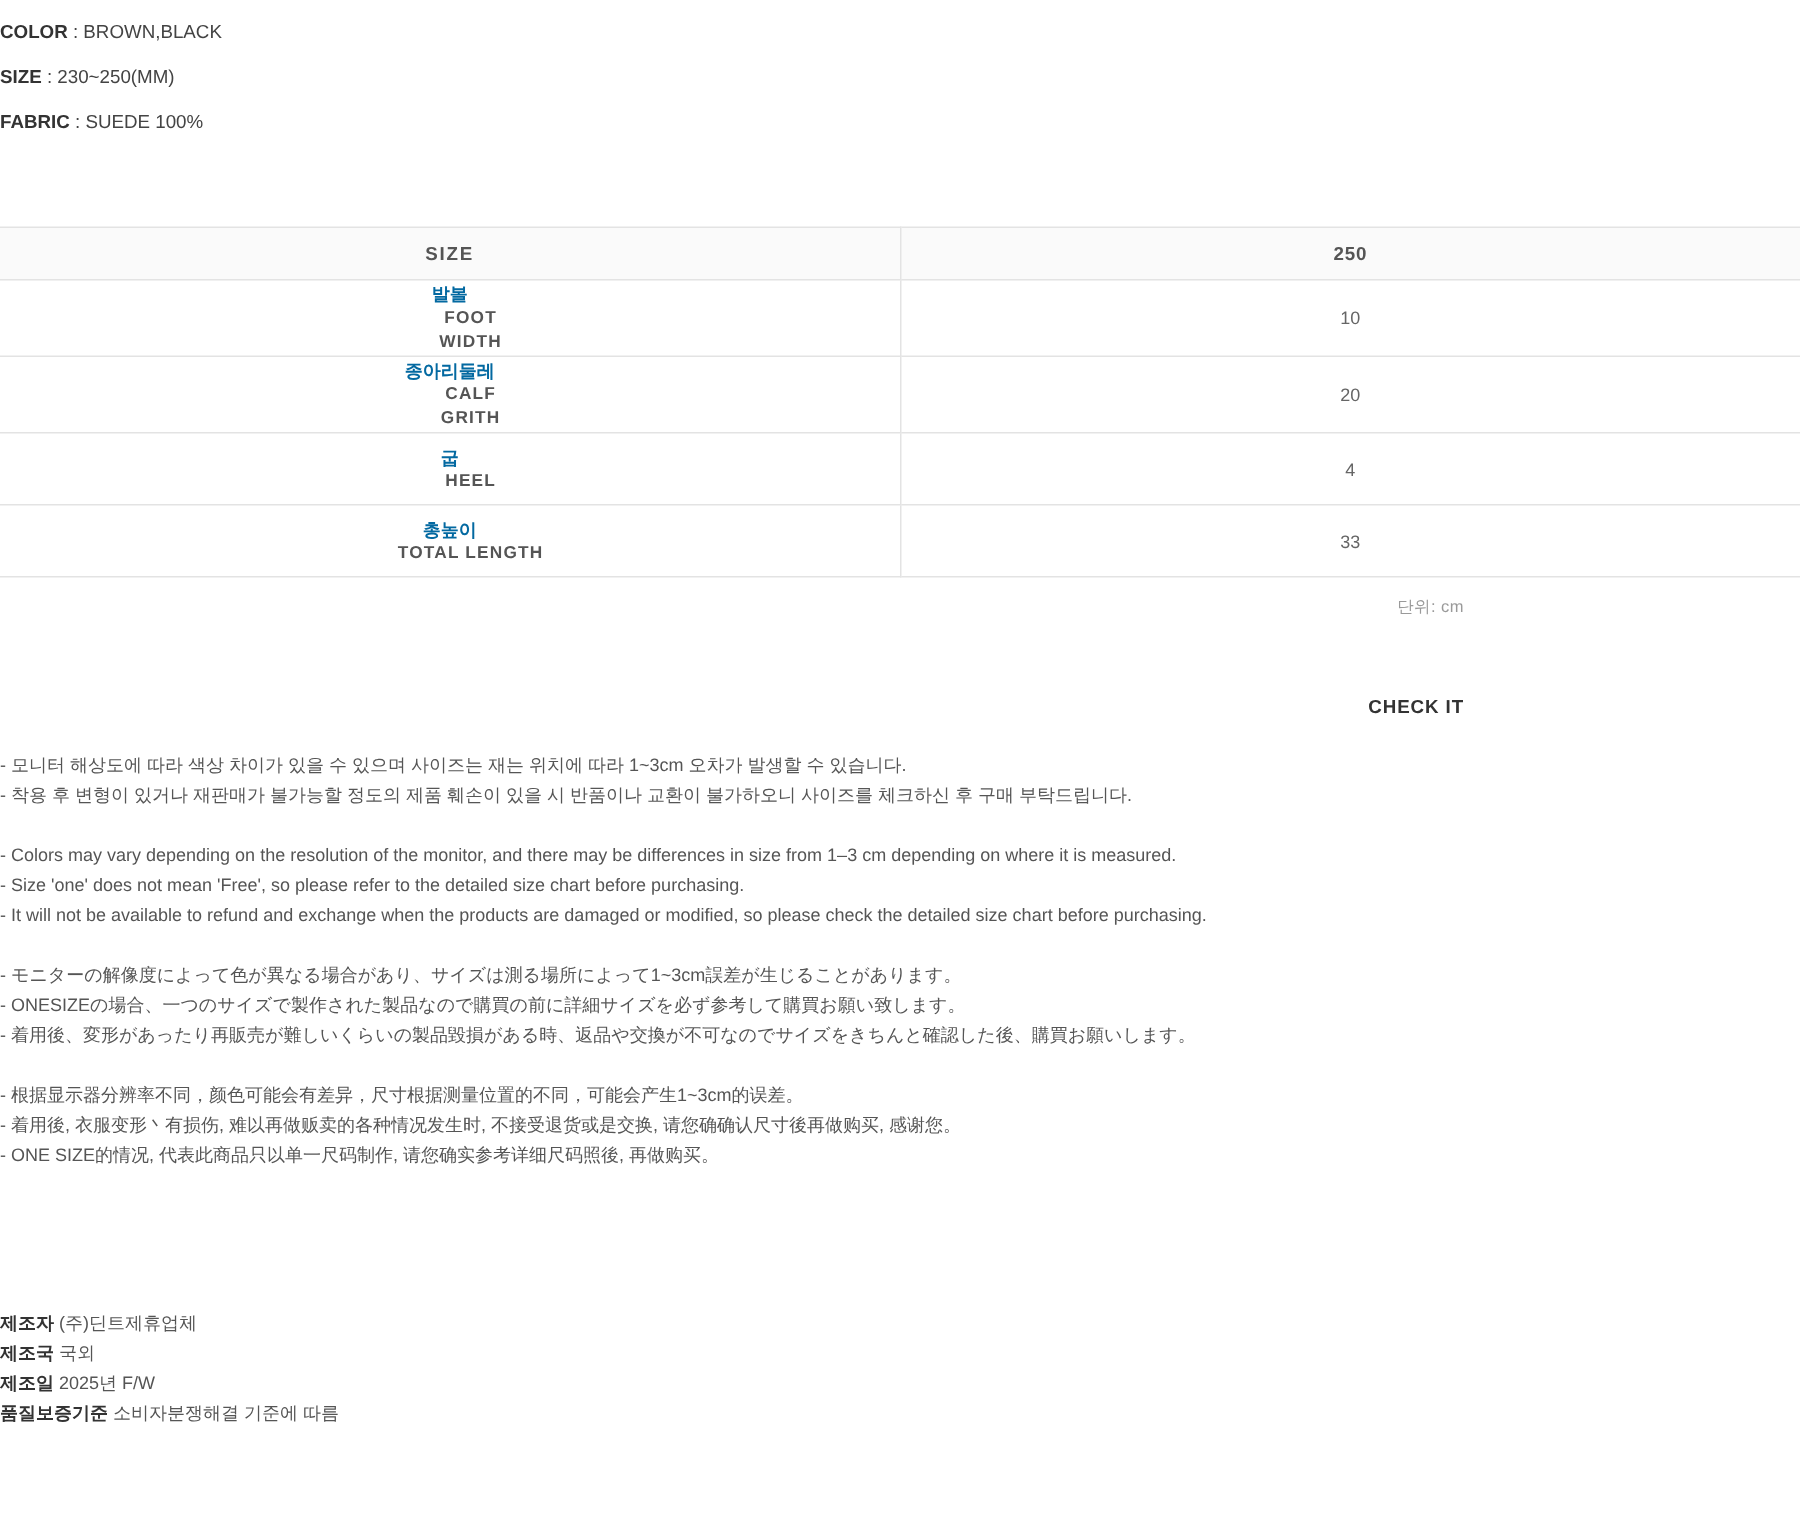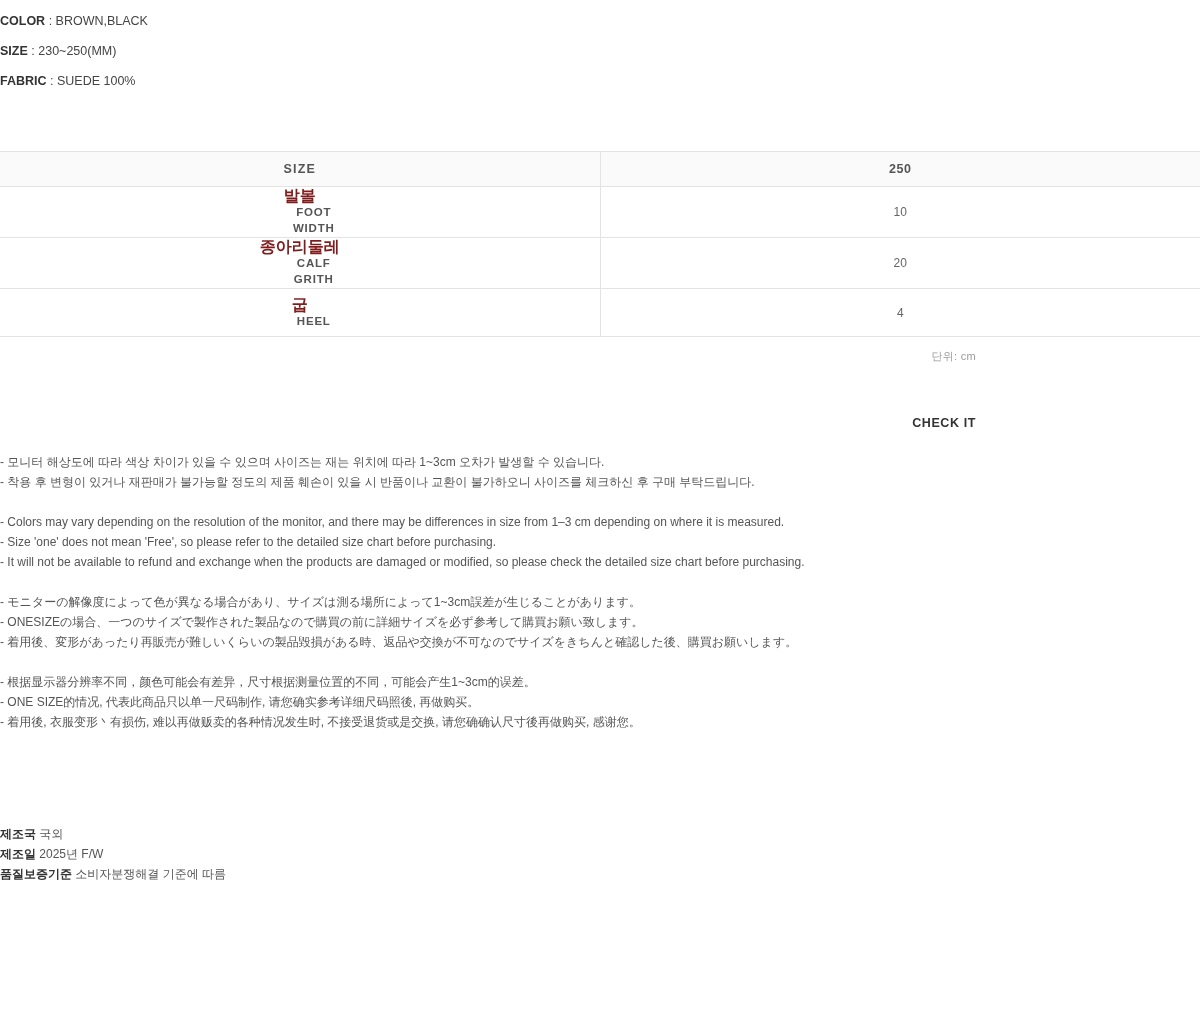--- a/index.html
+++ b/index.html
@@ -66,22 +66,22 @@
     font-size: 12.5px;
     height: 35px;
     letter-spacing: 0.6px;
   }
   table.size-table tr.head td:first-child {
     letter-spacing: 1.2px;
   }
   .lbl-kr {
     display: block;
     font-weight: bold;
-    font-size: 16px;
-    color: #7f1d1d;
+    font-size: 12px;
+    color: #0369a1;
     line-height: 16px;
   }
   .lbl-en {
     display: block;
     font-weight: bold;
     font-size: 11.5px;
     color: #555555;
     line-height: 16px;
     letter-spacing: 0.8px;
     padding-left: 28px;
@@ -184,20 +184,27 @@
       </tr>
 
       <tr class="body">
         <td>
           <span class="lbl-kr">굽</span>
           <span class="lbl-en">HEEL</span>
         </td>
         <td>4</td>
       </tr>
 
+      <tr class="body">
+        <td>
+          <span class="lbl-kr">총높이</span>
+          <span class="lbl-en">TOTAL LENGTH</span>
+        </td>
+        <td>33</td>
+      </tr>
 
     </tbody>
       </table>
     <div class="unit-note">단위: cm</div>
   </div>
 
   <div class="checkit">
     <div class="checkit-title">CHECK IT</div>
 
     <div class="note-group">
@@ -212,26 +219,30 @@
     </div>
 
     <div class="note-group">
       <div class="note-line">- モニターの解像度によって色が異なる場合があり、サイズは測る場所によって1~3cm誤差が生じることがあります。</div>
       <div class="note-line">- ONESIZEの場合、一つのサイズで製作された製品なので購買の前に詳細サイズを必ず参考して購買お願い致します。</div>
       <div class="note-line">- 着用後、変形があったり再販売が難しいくらいの製品毀損がある時、返品や交換が不可なのでサイズをきちんと確認した後、購買お願いします。</div>
     </div>
 
     <div class="note-group">
       <div class="note-line">- 根据显示器分辨率不同，颜色可能会有差异，尺寸根据测量位置的不同，可能会产生1~3cm的误差。</div>
+      <div class="note-line">- 着用後, 衣服变形丶有损伤, 难以再做贩卖的各种情况发生时, 不接受退货或是交换, 请您确确认尺寸後再做购买, 感谢您。</div>
       <div class="note-line">- ONE SIZE的情况, 代表此商品只以单一尺码制作, 请您确实参考详细尺码照後, 再做购买。</div>
-      <div class="note-line">- 着用後, 衣服变形丶有损伤, 难以再做贩卖的各种情况发生时, 不接受退货或是交换, 请您确确认尺寸後再做购买, 感谢您。</div>
     </div>
   </div>
 
   <div class="maker">
+    <div class="maker-row">
+      <span class="maker-key">제조자</span>
+      <span class="maker-val">(주)딘트제휴업체</span>
+    </div>
     <div class="maker-row">
       <span class="maker-key">제조국</span>
       <span class="maker-val">국외</span>
     </div>
     <div class="maker-row">
       <span class="maker-key">제조일</span>
       <span class="maker-val">2025년 F/W</span>
     </div>
     <div class="maker-row">
       <span class="maker-key">품질보증기준</span>

